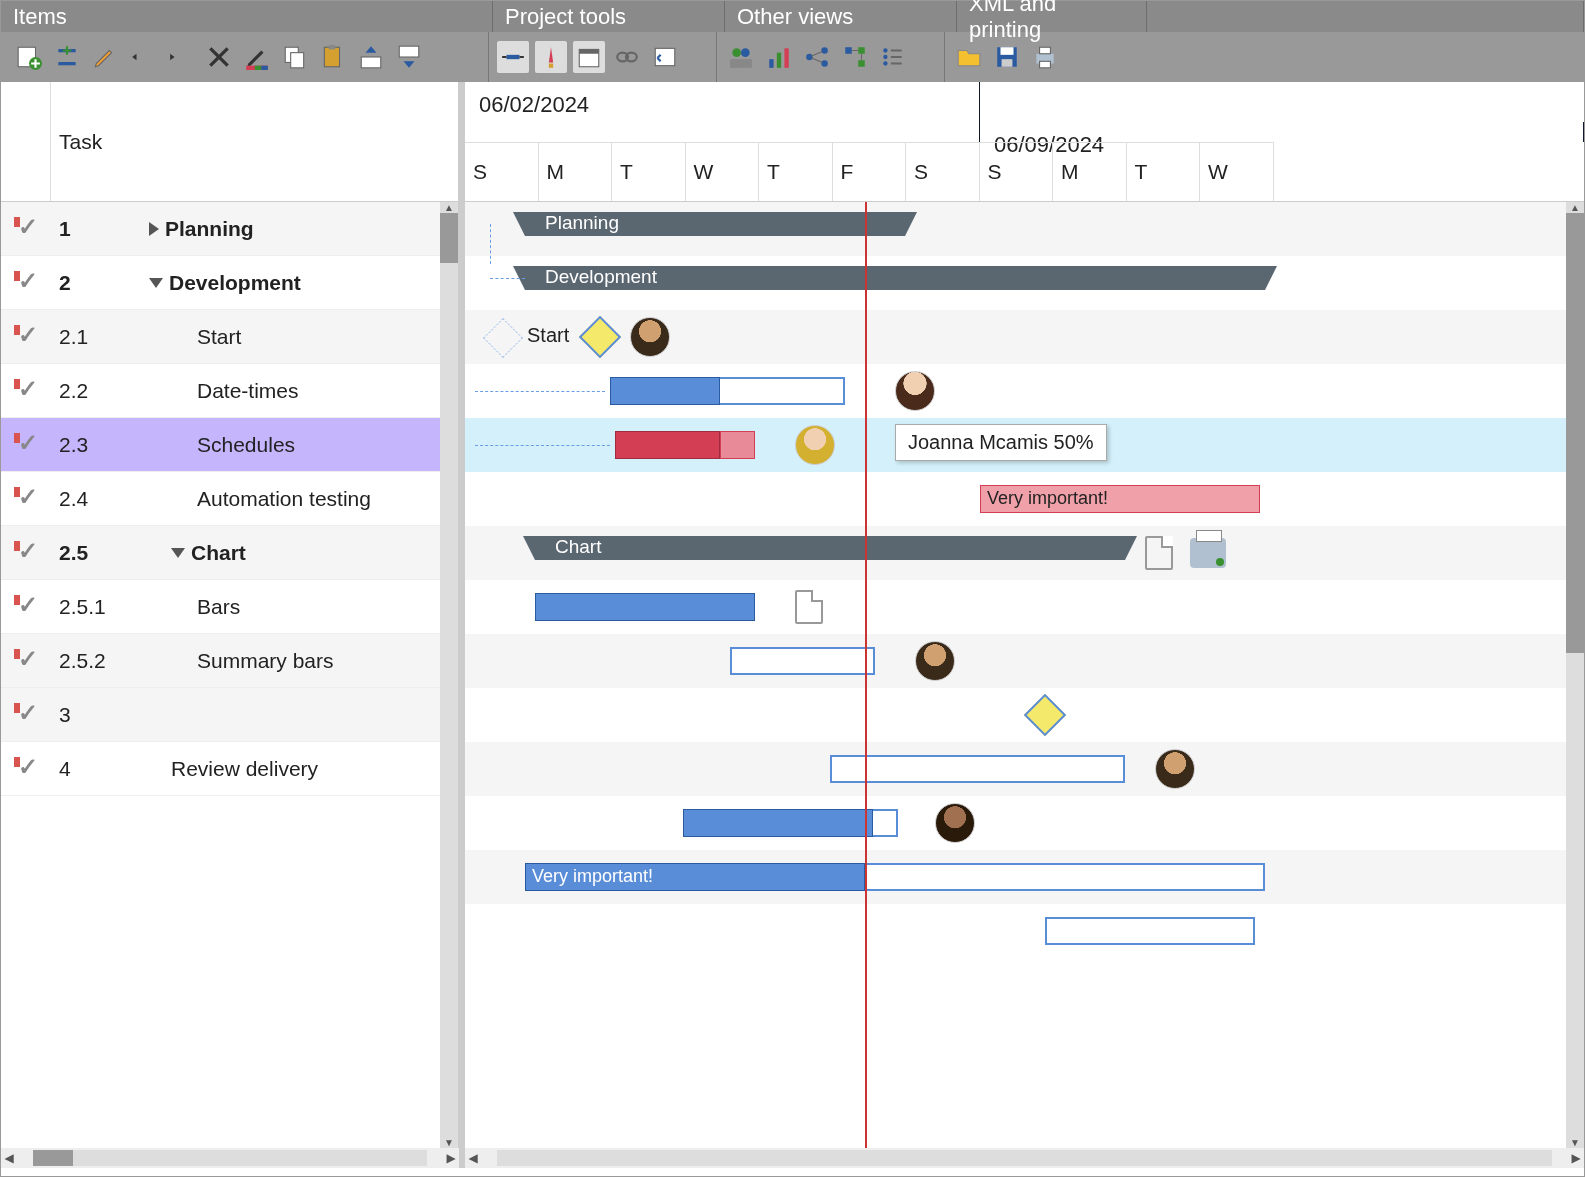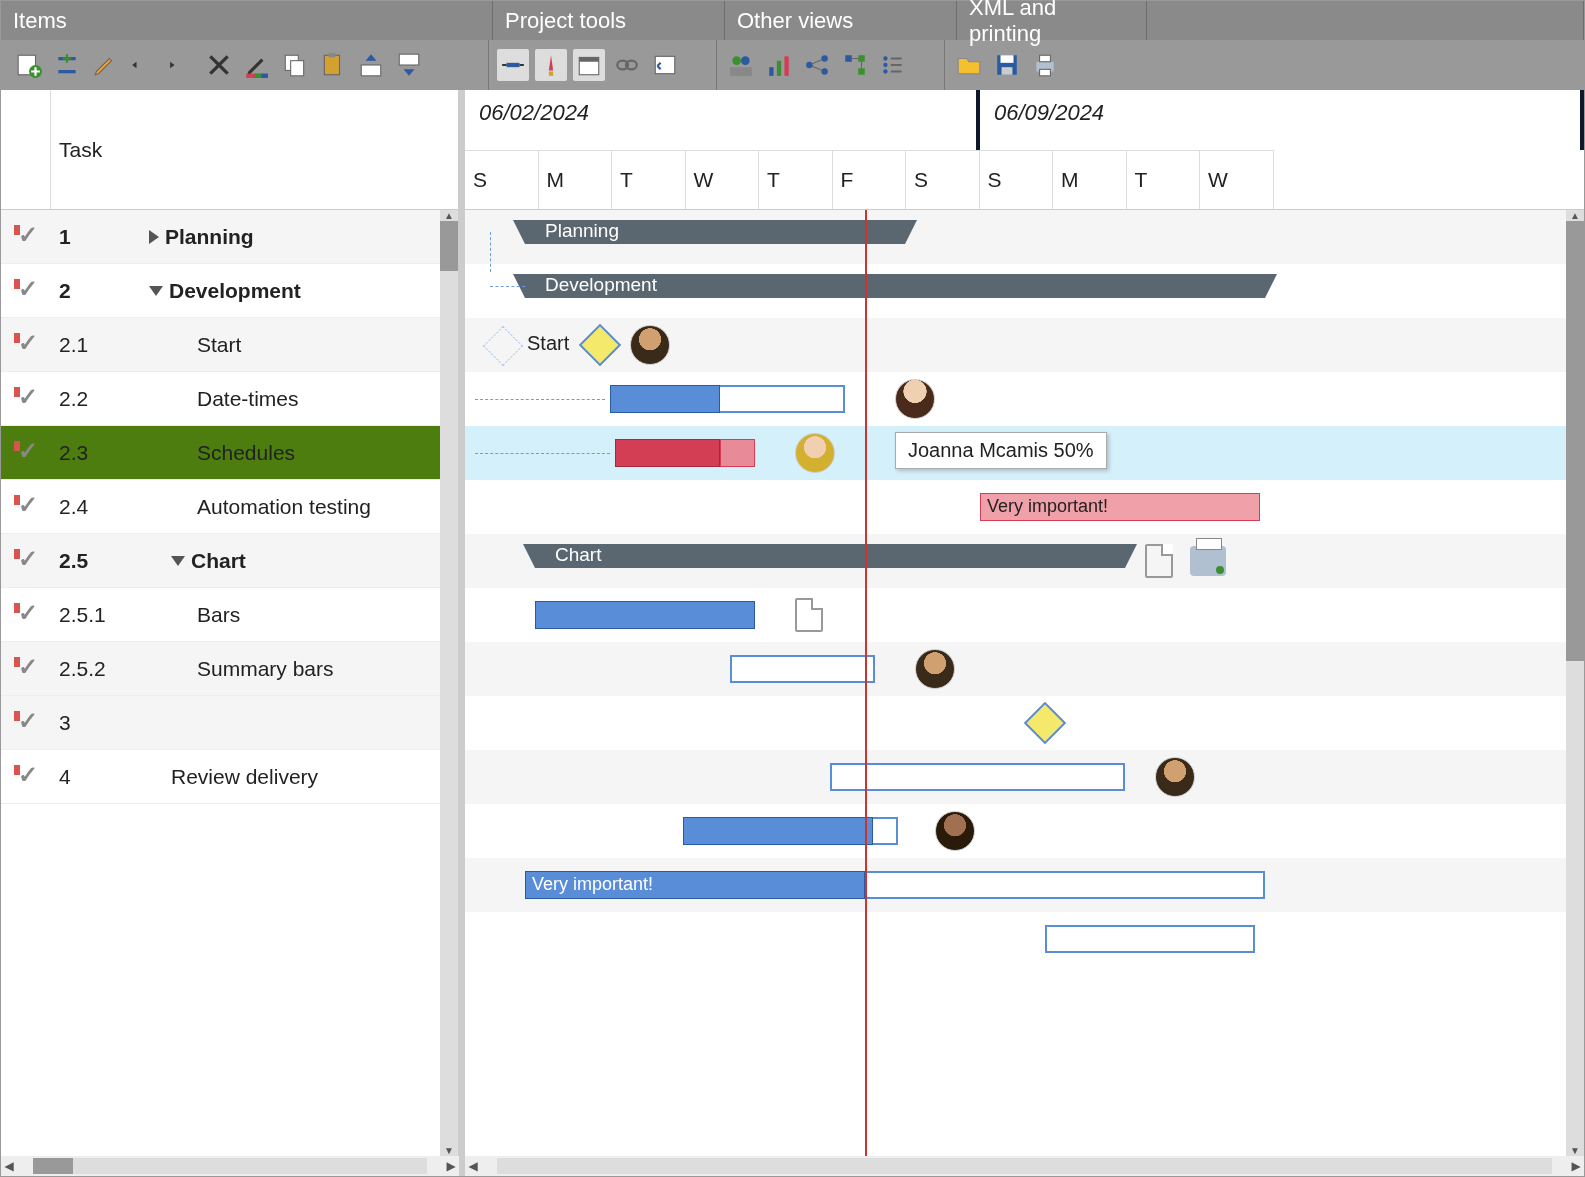--- a/index.html
+++ b/index.html
@@ -1,21 +1,21 @@
 <!DOCTYPE html>
 <html><head>
 <meta charset="utf-8">
 <style>
 * { box-sizing: border-box; margin: 0; padding: 0; }
 body { font-family: "Segoe UI", Arial, sans-serif; font-size: 20px; background: #fff; color: #222; overflow: hidden; }
 
 .app { width: 1585px; height: 1177px; position: relative; border: 1px solid #999; }
 
 
-.toolbar-row { display: flex; background: #8a8a8a; height: 39px; }
+.toolbar-row { display: flex; background: #8a8a8a; height: 31px; }
 .toolbar-group-header { color: #fff; padding: 4px 12px; font-size: 22px; border-right: 1px solid #6d6d6d; display: flex; align-items: center; }
 .tg-items { width: 492px; }
 .tg-tools { width: 232px; }
 .tg-views { width: 232px; }
 .tg-xml { width: 190px; }
 
 .toolbar-icons { display: flex; background: #999; height: 50px; align-items: center; padding: 0 4px; }
 .icon-group { display: flex; gap: 6px; padding: 0 8px; align-items: center; }
 .icon-group.bordered { border-right: 1px solid #777; height: 100%; }
 .tb-icon { width: 32px; height: 32px; display: flex; align-items: center; justify-content: center; cursor: pointer; border-radius: 2px; }
@@ -27,42 +27,42 @@
 
 .left-pane { width: 458px; display: flex; flex-direction: column; border-right: 1px solid #ccc; }
 .left-header { height: 120px; display: flex; border-bottom: 1px solid #ccc; }
 .lh-check { width: 50px; border-right: 1px solid #ddd; }
 .lh-wbs { width: 90px; border-right: 1px solid #ddd; display: flex; align-items: center; padding-left: 8px; font-size: 21px; }
 .lh-task { flex: 1; display: flex; align-items: center; padding-left: 8px; font-size: 21px; }
 
 .left-body { flex: 1; overflow: hidden; position: relative; }
 .grid-row { height: 54px; display: flex; align-items: center; border-bottom: 1px solid #eee; }
 .grid-row.alt { background: #f5f5f5; }
-.grid-row.sel { background: #4d7c0f; }
+.grid-row.sel { background: #c4b5fd; }
 .gr-check { width: 50px; display: flex; align-items: center; justify-content: center; }
 .gr-wbs { width: 90px; padding-left: 8px; font-size: 21px; }
 .gr-task { flex: 1; padding-left: 8px; font-size: 21px; display: flex; align-items: center; gap: 6px; }
 .gr-task.bold { font-weight: bold; }
 .indent1 { padding-left: 30px; }
 .indent2 { padding-left: 56px; }
 .expander { width: 0; height: 0; display: inline-block; }
 .expander.right { border-top: 7px solid transparent; border-bottom: 7px solid transparent; border-left: 10px solid #555; }
 .expander.down { border-left: 7px solid transparent; border-right: 7px solid transparent; border-top: 10px solid #555; }
 
 .check-icon { width: 24px; height: 24px; position: relative; }
 .check-icon::before { content: ""; position: absolute; left: 0; top: 0; width: 6px; height: 10px; background: #d9534f; }
 .check-icon::after { content: "✓"; position: absolute; left: 4px; top: -4px; font-size: 24px; color: #888; font-weight: bold; }
 
 
 .right-pane { flex: 1; display: flex; flex-direction: column; position: relative; }
 .right-header { height: 120px; border-bottom: 1px solid #ccc; display: flex; flex-direction: column; }
 .week-row { height: 60px; display: flex; }
-.week-cell { border-right: 4px solid #0f172a; padding: 10px 14px; font-size: 22px; font-style: italic; }
+.week-cell { border-right: 1px solid #0f172a; padding: 10px 14px; font-size: 22px; }
 .w1 { width: 515px; }
-.w2 { flex: 1; }
+.w2 { flex: 1; margin-top: 40px; }
 .day-row { height: 60px; display: flex; }
 .day-cell { width: 73.5px; border-right: 1px solid #ddd; border-top: 1px solid #ddd; display: flex; align-items: center; justify-content: flex-start; padding-left: 8px; font-size: 21px; }
 
 .gantt-body { flex: 1; position: relative; overflow: hidden; }
 .gantt-row { height: 54px; position: relative; }
 .gantt-row.alt { background: #f5f5f5; }
 .gantt-row.sel { background: #d4f0fa; }
 
 .today-line { position: absolute; top: 0; bottom: 0; width: 2px; background: #cc3333; left: 400px; z-index: 5; }
 

